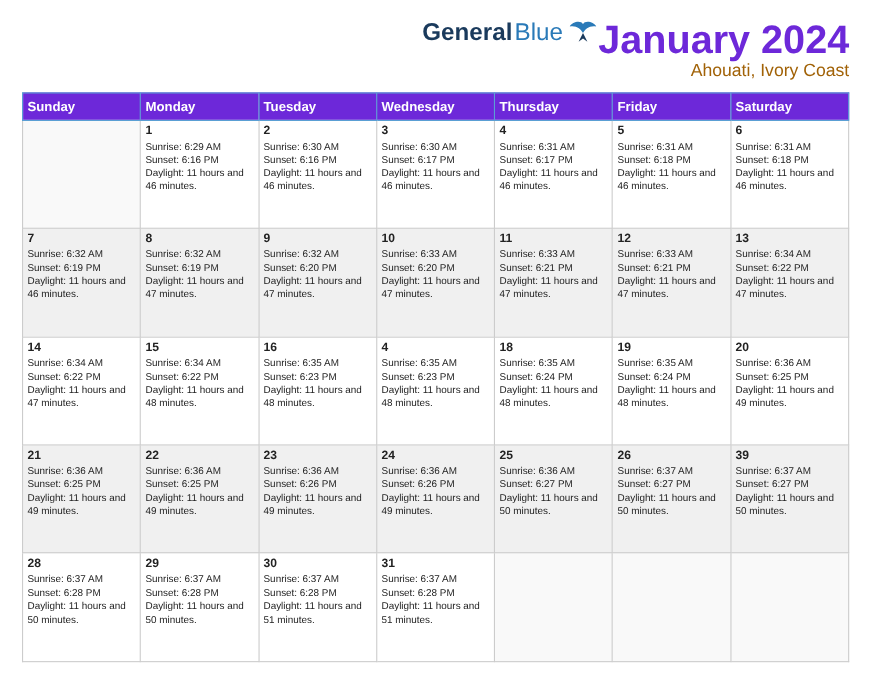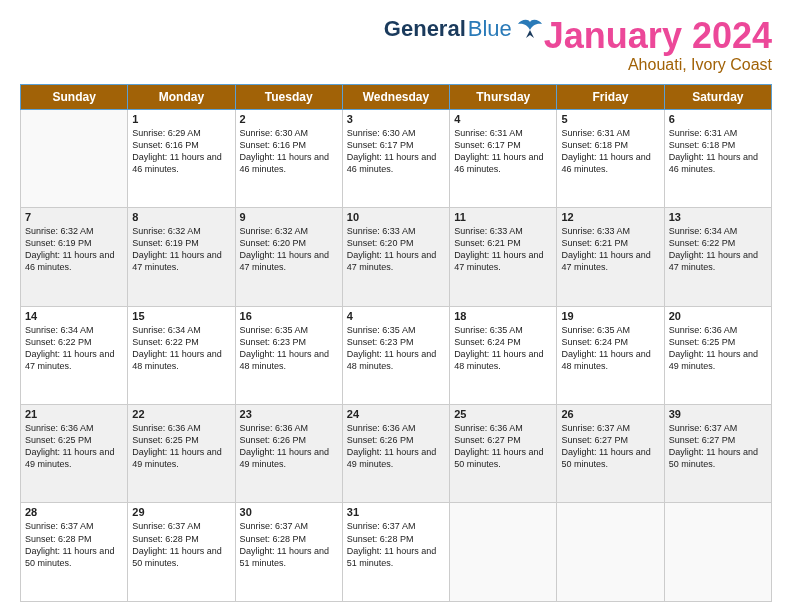--- a/index.html
+++ b/index.html
@@ -27,45 +27,45 @@
       display: flex;
       flex-direction: column;
       align-items: flex-start;
     }
     .title-block {
       text-align: right;
     }
     .month-title {
       font-size: 36px;
       font-weight: bold;
-      color: #ec4899;
+      color: #6d28d9;
       line-height: 1.1;
     }
     .location {
       font-size: 16px;
       color: #a16207;
     }
     .calendar {
       flex: 1;
       display: flex;
       flex-direction: column;
     }
     table {
       width: 100%;
       border-collapse: collapse;
       table-layout: fixed;
       flex: 1;
     }
     thead tr th {
-      background: #a16207;
+      background: #6d28d9;
       color: #fff;
       font-size: 12px;
       font-weight: bold;
       padding: 5px 4px;
-      text-align: center;
+      text-align: left;
       border: 1px solid #5a9fd4;
     }
     tbody tr td {
       border: 1px solid #ccc;
       vertical-align: top;
       padding: 3px 4px;
       font-size: 9.5px;
       color: #222;
       height: 88px;
     }

